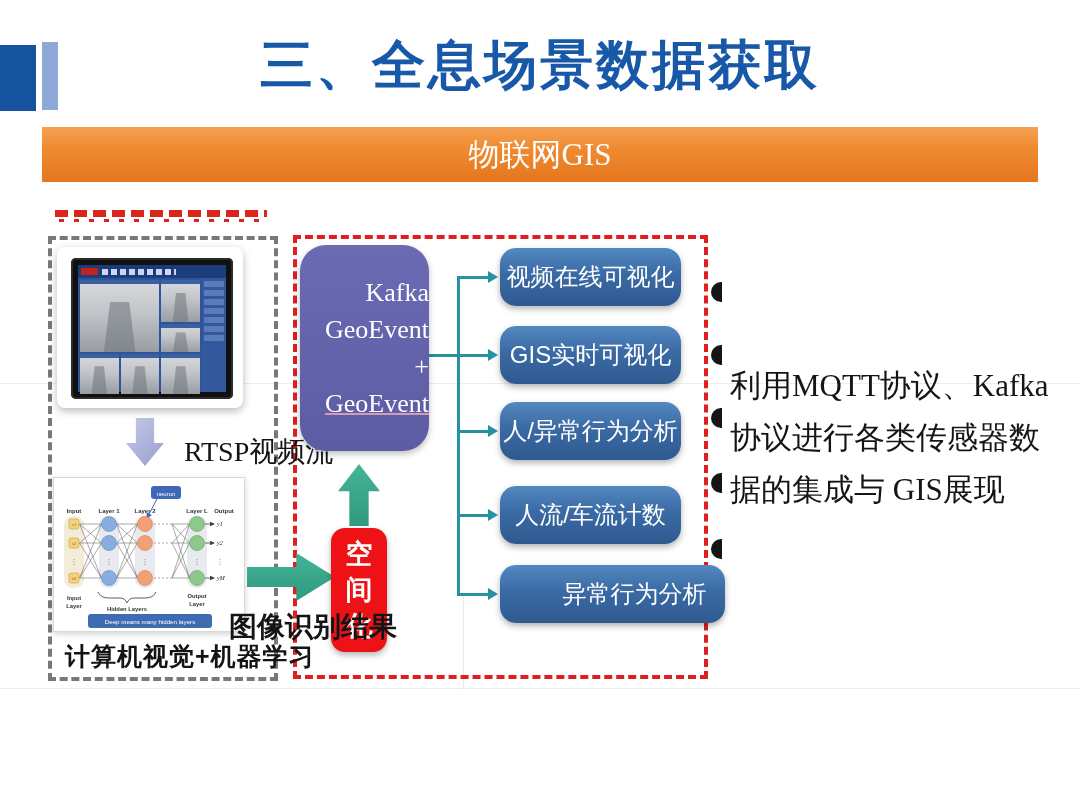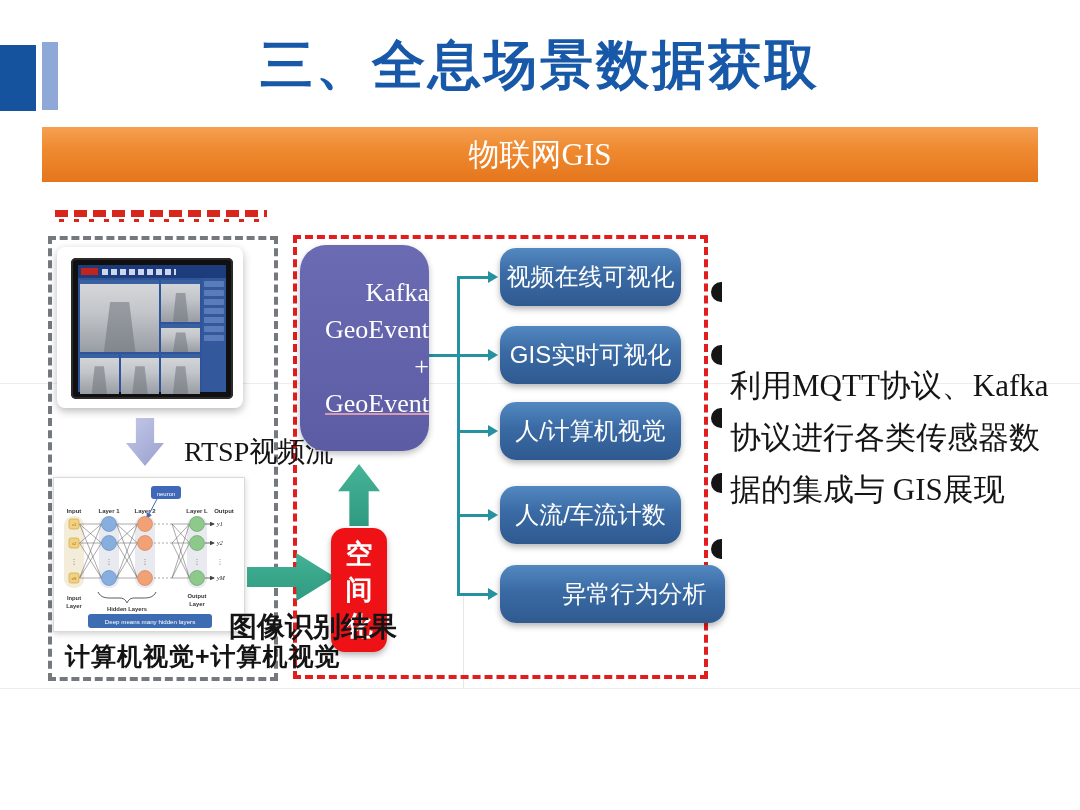--- a/index.html
+++ b/index.html
@@ -281,21 +281,21 @@
         <text x="143" y="128">Layer</text>
         <text x="73" y="133">Hidden Layers</text>
       </g>
       <path d="M44 114 C47 120 52 120 58 120 L66 120 C71 120 72.5 124 73 125 C73.5 124 75 120 80 120 L88 120 C94 120 99 120 102 114" fill="none" stroke="#333" stroke-width="0.8"></path>
 
       <rect x="34" y="136" width="124" height="14" rx="3" fill="#3e6cb3"></rect>
       <text x="96" y="146" font-size="6.2" fill="#fff" text-anchor="middle">Deep means many hidden layers</text>
     </svg>
   </div>
 
-  <div class="vision-caption">计算机视觉+计算机视觉</div>
+  <div class="vision-caption">计算机视觉+机器学习</div>
   <div class="recog-label">图像识别结果</div>
 
   <div class="arrow-right"></div>
   <div class="arrow-up"></div>
 
   <div class="kafka">
     <div>Kafka</div>
     <div>GeoEvent</div>
     <div>+</div>
     <div class="u">GeoEvent</div>
@@ -315,21 +315,21 @@
   <div class="cline" style="left:457px;top:514px;width:32px;height:2.5px;"></div>
   <div class="cline" style="left:457px;top:593px;width:32px;height:2.5px;"></div>
   <div class="chead" style="left:488px;top:271px;"></div>
   <div class="chead" style="left:488px;top:349px;"></div>
   <div class="chead" style="left:488px;top:425px;"></div>
   <div class="chead" style="left:488px;top:509px;"></div>
   <div class="chead" style="left:488px;top:588px;"></div>
 
   <div class="obtn" style="top:248px;">视频在线可视化</div>
   <div class="obtn" style="top:326px;">GIS实时可视化</div>
-  <div class="obtn" style="top:402px;">人/计算机视觉</div>
+  <div class="obtn" style="top:402px;">人/异常行为分析</div>
   <div class="obtn" style="top:486px;">人流/车流计数</div>
   <div class="obtn" style="top:565px;padding-left:44px;">异常行为分析</div>
 
   <div class="bullet" style="top:282px;"></div>
   <div class="bullet" style="top:345px;"></div>
   <div class="bullet" style="top:408px;"></div>
   <div class="bullet" style="top:473px;"></div>
   <div class="bullet" style="top:539px;"></div>
   <div class="notes">
     <div>利用MQTT协议、Kafka</div>

